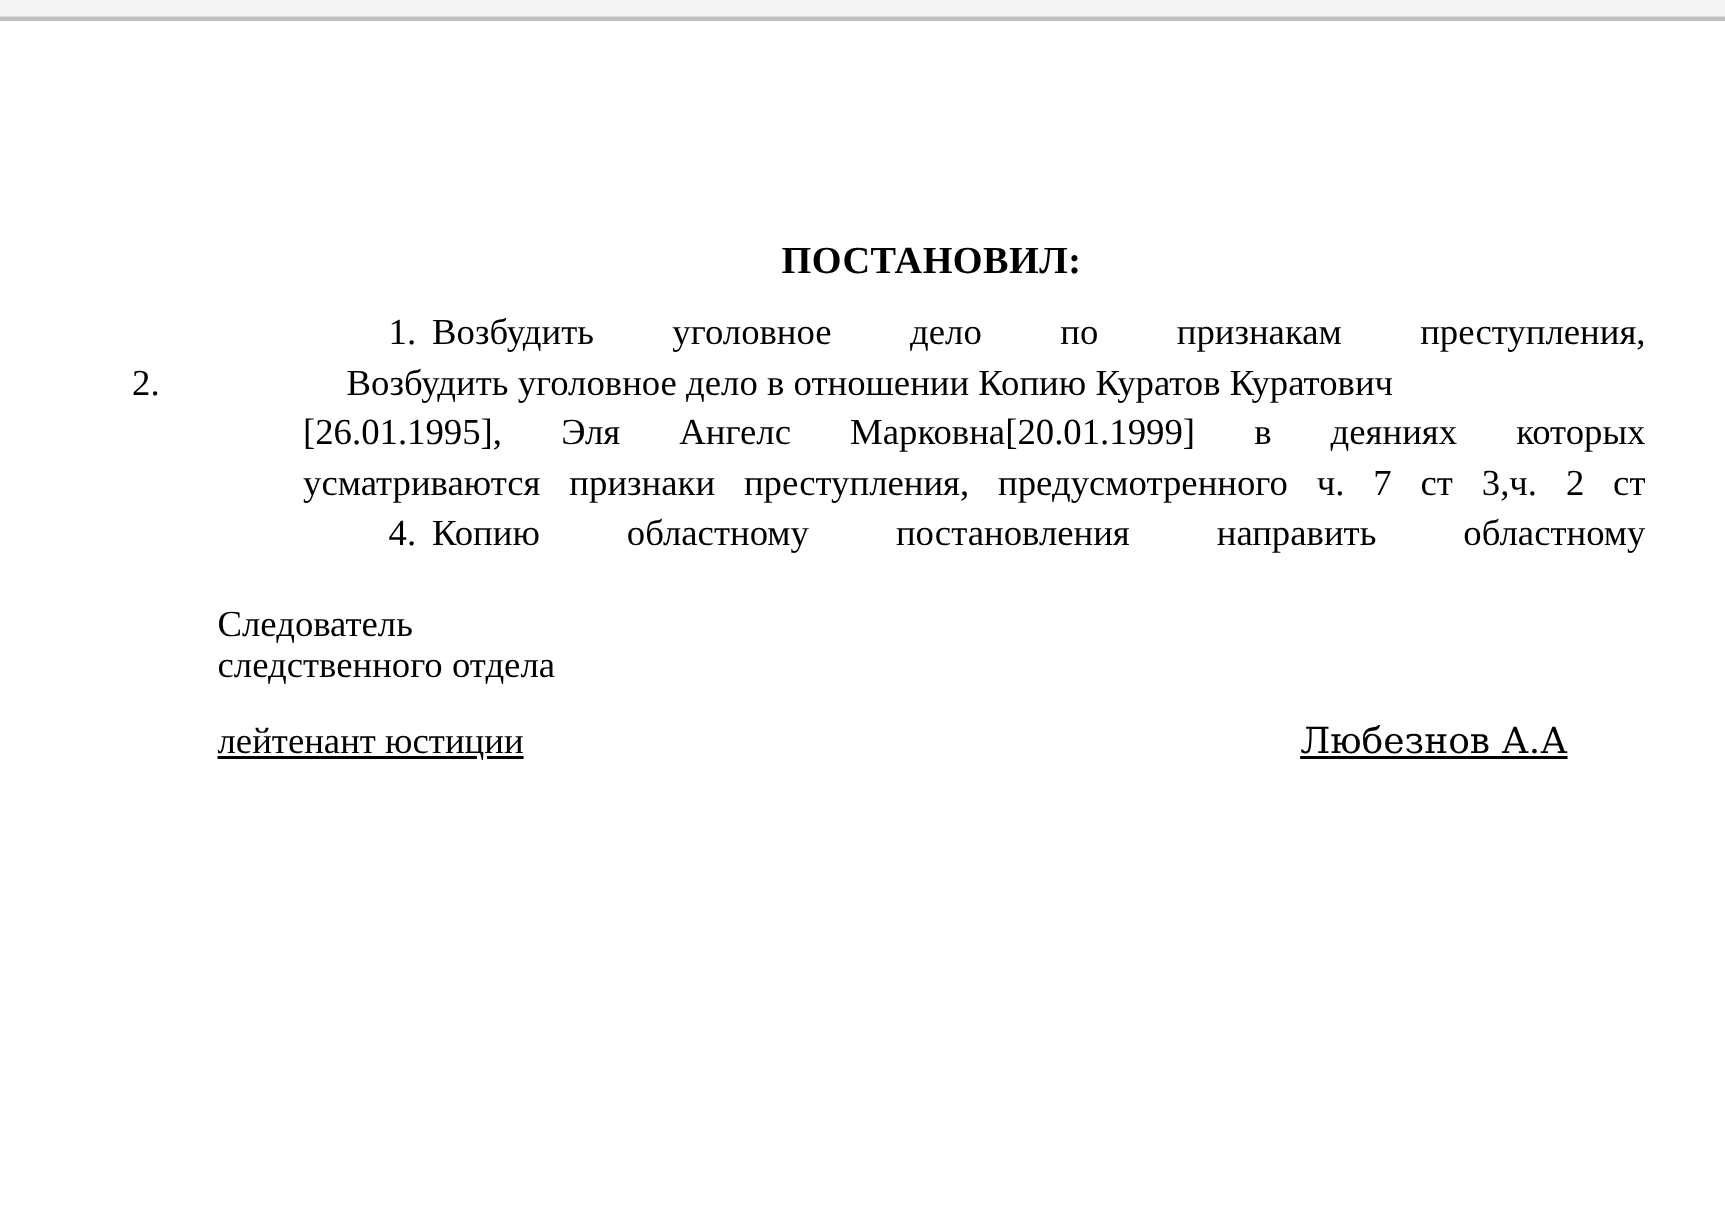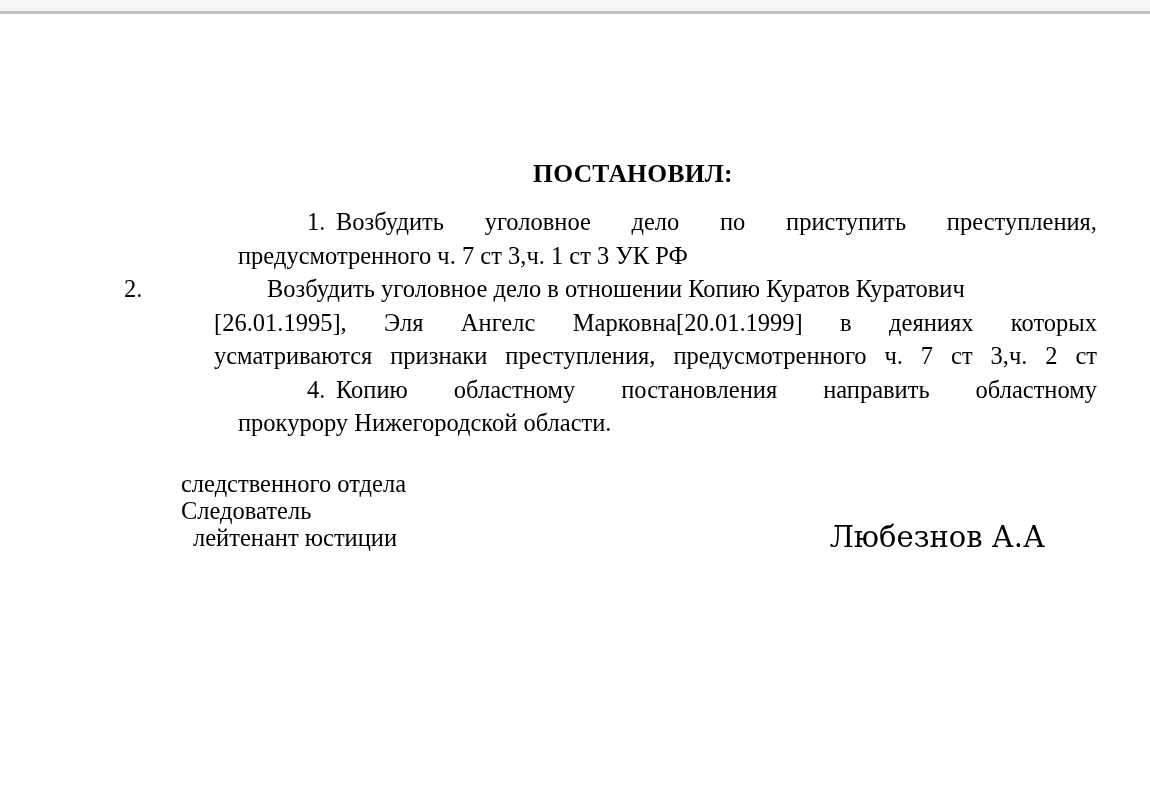--- a/index.html
+++ b/index.html
@@ -1,15 +1,15 @@
 <!DOCTYPE html>
 <html><head>
 <meta charset="utf-8">
 <style>
-  * { box-sizing: border-box; padding-left: 12px; }
+  * { box-sizing: border-box; }
   html, body {
     margin: 0;
     padding: 0;
     background: #ffffff;
   }
   body {
     width: 1150px;
     height: 809px;
     font-family: "Liberation Serif", "DejaVu Serif", serif;
     color: #000000;
@@ -99,59 +99,59 @@
     font-size: 24.5px;
     line-height: 27px;
   }
   .sig-line {
     margin: 0;
   }
   .sig-row {
     display: flex;
     justify-content: space-between;
     align-items: center;
+    margin-top: 24px;
     font-size: 24.5px;
+    text-decoration: underline;
   }
   .sig-name {
     font-family: "DejaVu Serif", "Liberation Serif", serif;
-    font-size: 29px;
+    font-size: 24px;
     margin-right: 52px;
   }
 </style>
 </head>
 <body>
 
 <div class="top-strip"></div>
 <div class="top-rule"></div>
 
 <div class="page">
   <div class="doc-body">
 
     <h1 class="doc-title">ПОСТАНОВИЛ:</h1>
 
     <p class="clause clause-indent-flat">
-      <span class="j-line"><span class="num">1.</span><span>Возбудить уголовное дело по приступить преступления,</span></span>
-      <span class="j-last">предусмотренного ч. 7 ст 3,ч. 1 ст 3 УК РФ</span>
+      <span class="j-line"><span class="num">1.</span><span>Возбудить уголовное дело по признакам преступления,</span></span>
     </p>
 
     <p class="clause clause-hang">
       <span class="j-last"><span class="num">2.</span><span>Возбудить уголовное дело в отношении Копию Куратов Куратович</span></span>
       <span class="j-line" style="padding-left:57px">[26.01.1995],    Эля Ангелс Марковна[20.01.1999] в деяниях которых</span>
       <span class="j-line" style="padding-left:57px">усматриваются признаки преступления, предусмотренного ч. 7 ст 3,ч. 2 ст</span>
     </p>
 
 
     <p class="clause clause-indent-flat">
       <span class="j-line"><span class="num">4.</span><span>Копию областному постановления направить областному</span></span>
-      <span class="j-last">прокурору Нижегородской области.</span>
     </p>
 
     <div class="sig-block">
+      <p class="sig-line">Следователь</p>
       <p class="sig-line">следственного отдела</p>
-      <p class="sig-line">Следователь</p>
       <div class="sig-row">
         <span>лейтенант юстиции</span>
         <span class="sig-name">Любезнов А.А</span>
       </div>
     </div>
 
   </div>
 </div>
 
 </body></html>

